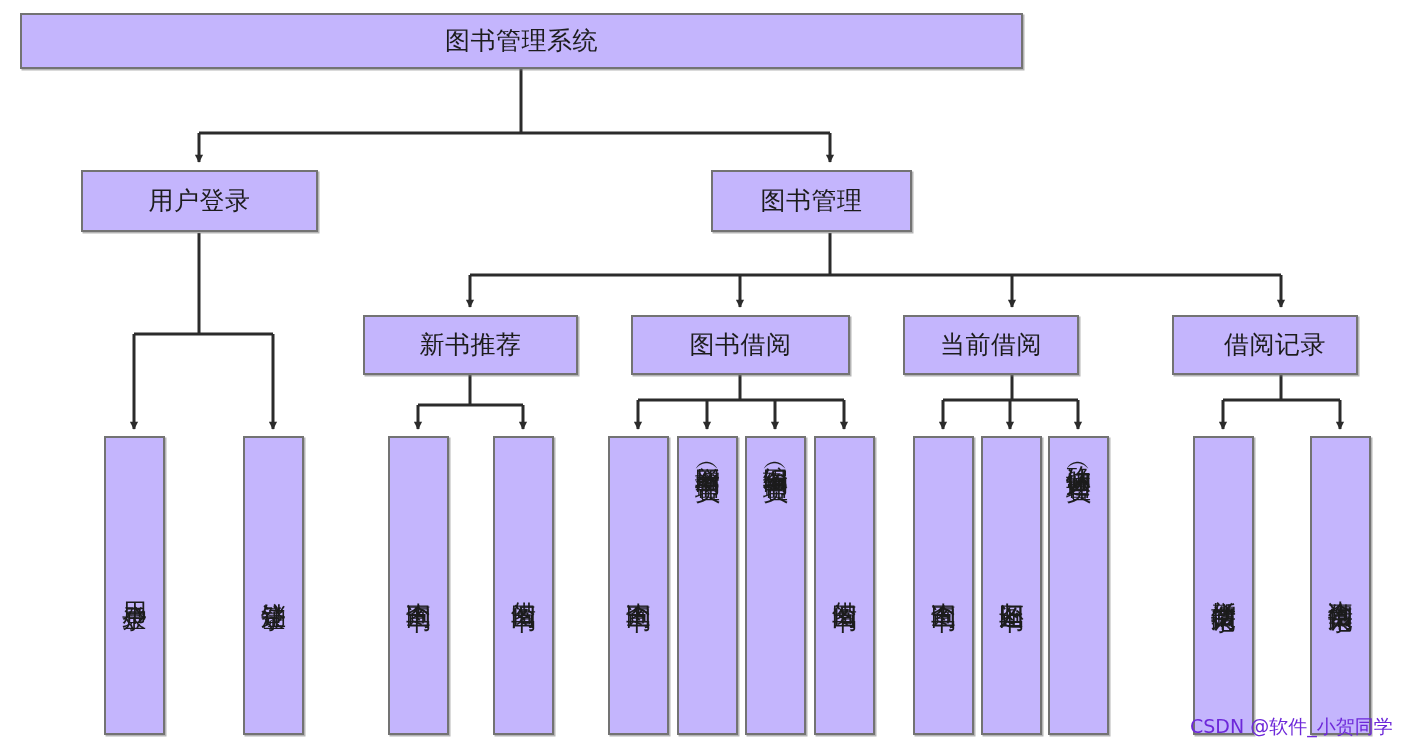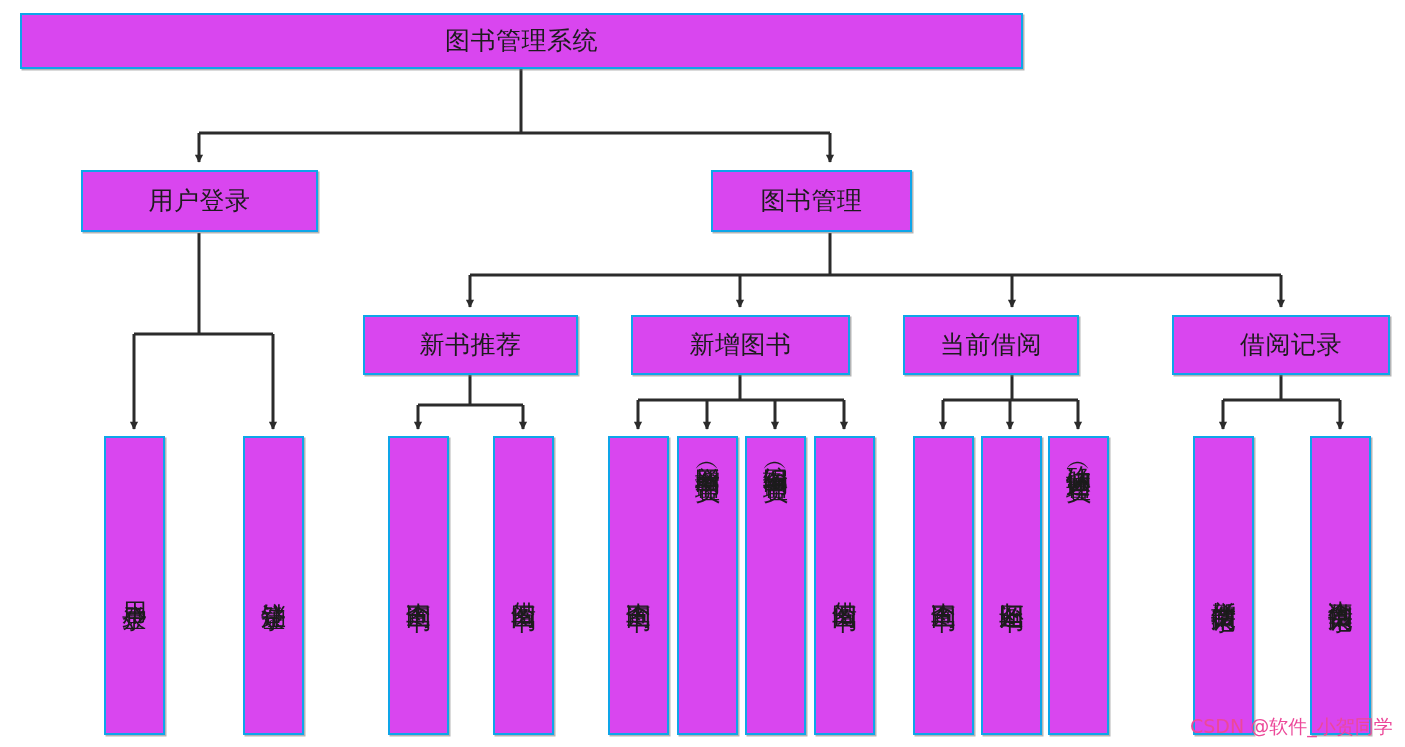--- a/index.html
+++ b/index.html
@@ -22,22 +22,22 @@
     position: absolute;
     left: 0;
     top: 0;
     width: 1405px;
     height: 747px;
     display: block;
   }
   .node-box {
     position: absolute;
     box-sizing: border-box;
-    background: #d946ef;
-    border: 2px solid #0ea5e9;
+    background: #c4b5fd;
+    border: 2px solid #737373;
     box-shadow: 1.5px 1.5px 0 0 rgba(120,120,120,0.55);
     display: flex;
     align-items: center;
     justify-content: center;
     overflow: hidden;
   }
   .node-label {
     color: #1c1c1c;
     font-family: "DejaVu Sans", "Liberation Sans", sans-serif;
     text-align: center;
@@ -62,21 +62,21 @@
   }
   .node-box.vert.centered {
     align-items: center;
     padding-top: 0;
   }
   .watermark {
     position: absolute;
     left: 1190px;
     top: 714px;
     font-size: 19px;
-    color: #ec4899;
+    color: #6d28d9;
     font-family: "DejaVu Sans", "Liberation Sans", sans-serif;
     white-space: nowrap;
     user-select: none;
   }
 </style>
 </head>
 <body>
 
 <div id="diagram-root">
 
@@ -138,26 +138,26 @@
     <span class="node-label">用户登录</span>
   </div>
   <div class="node-box horiz" style="left:711px; top:170px; width:201px; height:62px;">
     <span class="node-label">图书管理</span>
   </div>
 
   <div class="node-box horiz" style="left:363px; top:315px; width:215px; height:60px;">
     <span class="node-label">新书推荐</span>
   </div>
   <div class="node-box horiz" style="left:631px; top:315px; width:219px; height:60px;">
-    <span class="node-label">新增图书</span>
+    <span class="node-label">图书借阅</span>
   </div>
   <div class="node-box horiz" style="left:903px; top:315px; width:176px; height:60px;">
     <span class="node-label">当前借阅</span>
   </div>
-  <div class="node-box horiz" style="left:1172px; top:315px; width:218px; height:60px;padding-left:20px;">
+  <div class="node-box horiz" style="left:1172px; top:315px; width:186px; height:60px;padding-left:20px;">
     <span class="node-label">借阅记录</span>
   </div>
 
   <div class="node-box vert centered" style="left:104px; top:436px; width:61px; height:299px;">
     <span class="node-label">用户登录</span>
   </div>
   <div class="node-box vert centered" style="left:243px; top:436px; width:61px; height:299px;">
     <span class="node-label">注销登录</span>
   </div>
 

